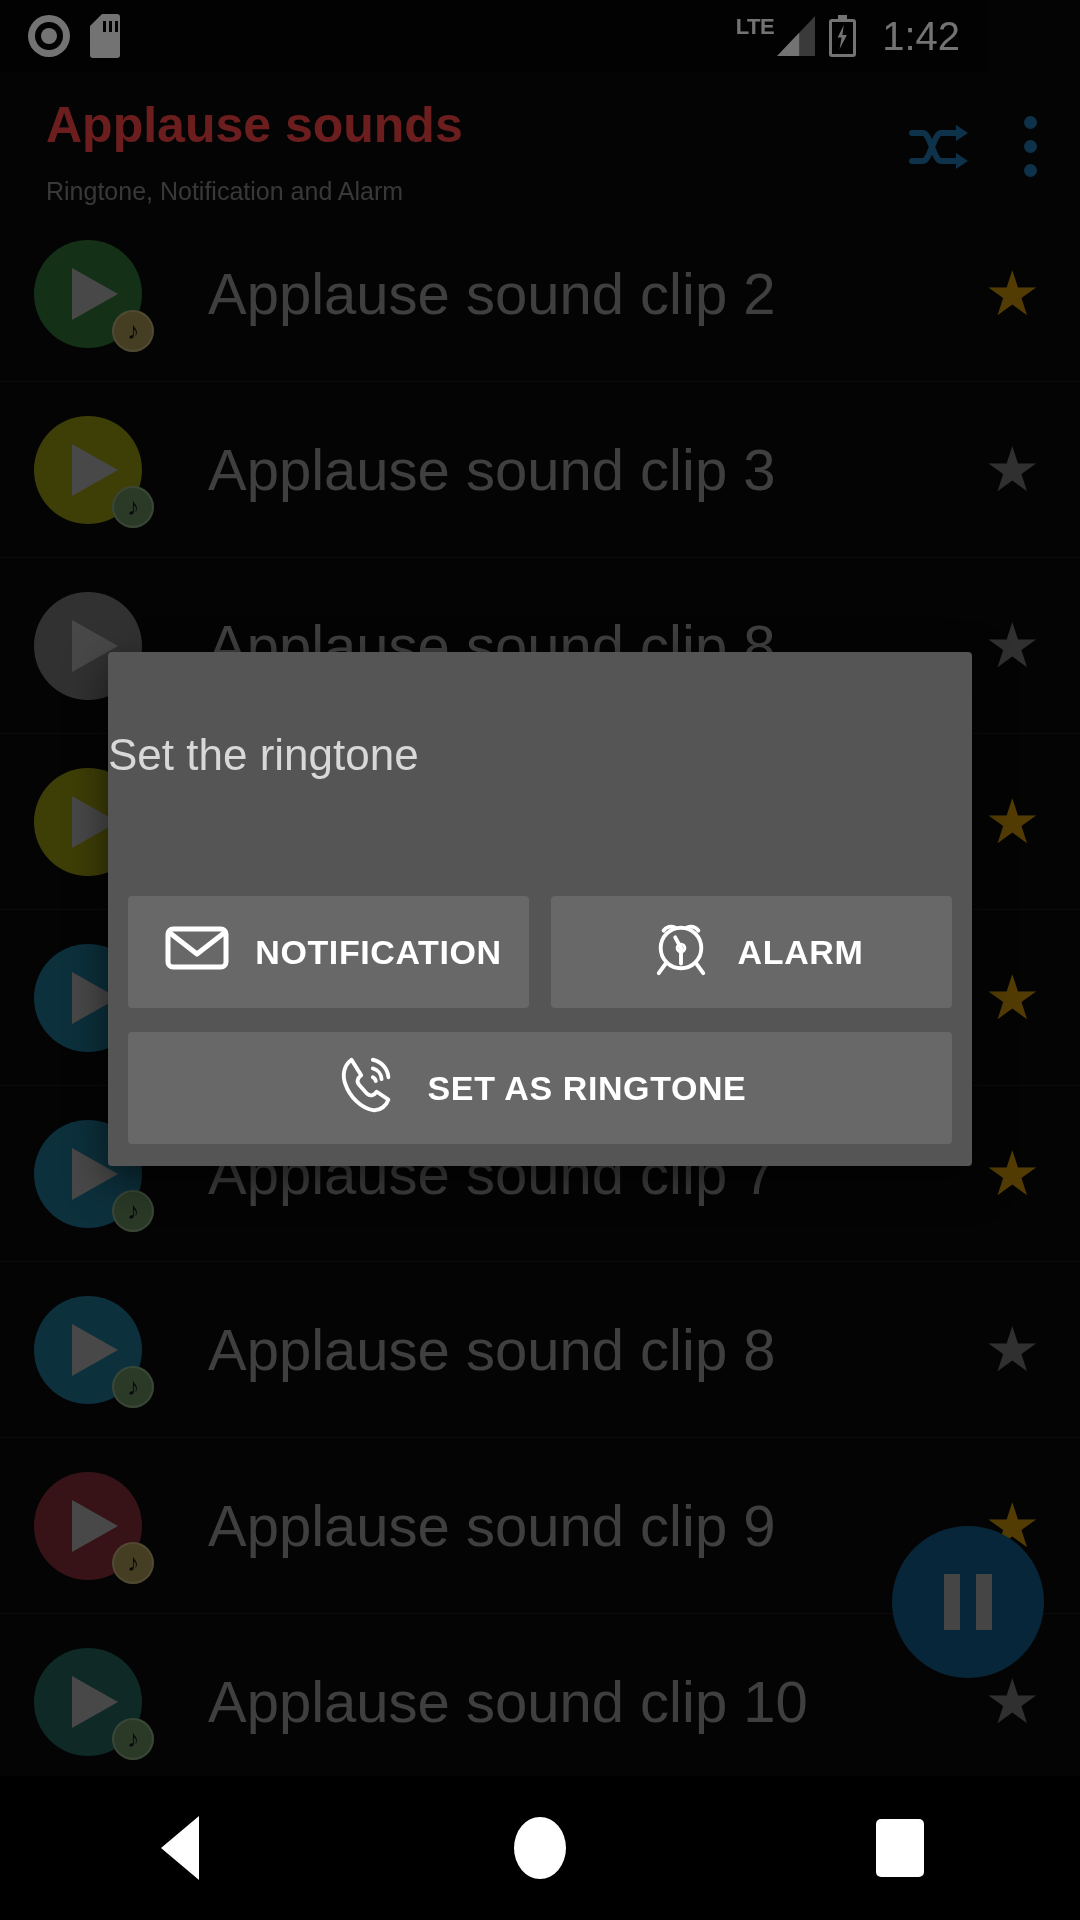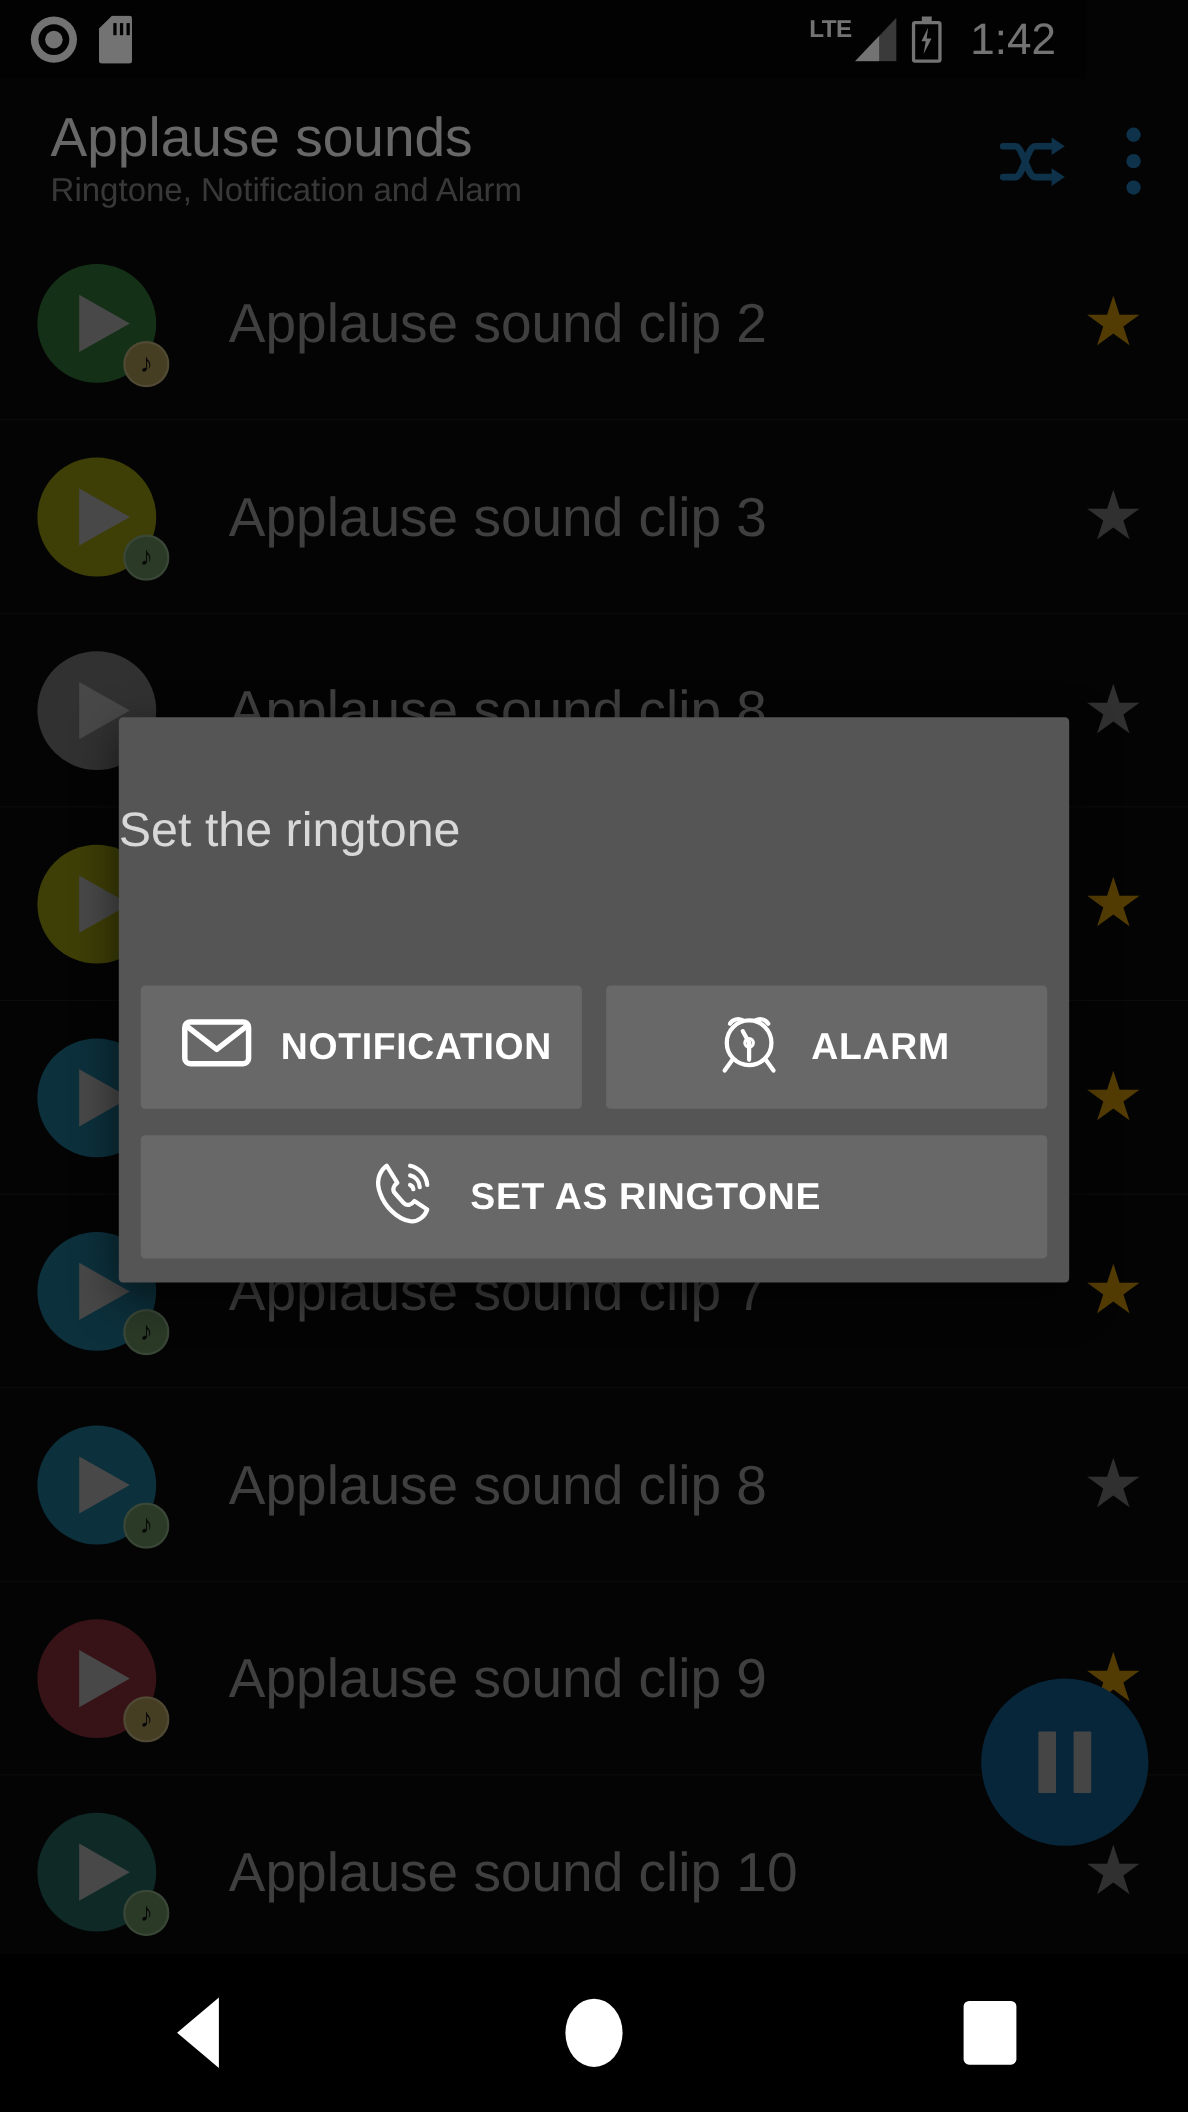--- a/index.html
+++ b/index.html
@@ -83,25 +83,25 @@
   }
 
   
   #app-bar {
     position:absolute; top:72px; left:0; width:1080px; height:134px;
     display:flex; align-items:flex-start; padding:28px 36px 0 46px;
     z-index:4;
   }
   #title-block { display:flex; flex-direction:column; }
   #app-title {
-    color:#e5e5e5; font-size:50px; font-weight:400; line-height:1.02;
+    color:#ef4444; font-size:50px; font-weight:700; line-height:1.02;
     letter-spacing:0px;
   }
   #app-subtitle {
-    color:#7d7d7d; font-size:30px; font-weight:400; margin-top:6px;
+    color:#7d7d7d; font-size:25px; font-weight:400; margin-top:26px;
     letter-spacing:0px;
   }
   #appbar-actions {
     margin-left:auto; display:flex; align-items:center; gap:46px;
     padding-top:12px;
   }
   .shuffle-icon { width:62px; height:52px; }
   .overflow-icon {
     width:14px; display:flex; flex-direction:column; gap:11px;
     align-items:center; padding:4px 14px;
@@ -135,21 +135,21 @@
     border-bottom:26px solid transparent;
   }
   .thumb .badge {
     position:absolute; right:-12px; bottom:-4px;
     width:42px; height:42px; border-radius:50%;
     border:2px solid rgba(255,255,255,0.22);
     display:flex; align-items:center; justify-content:center;
     font-size:24px; color:#121212; line-height:1;
   }
   .row-title {
-    color:#8c8c8c; font-size:50px; font-weight:400;
+    color:#8c8c8c; font-size:58px; font-weight:400;
     margin-left:66px; letter-spacing:0px; white-space:nowrap;
   }
   .star {
     margin-left:auto; font-size:62px; line-height:1;
   }
   .star.on  { color:#b8860b; }
   .star.off { color:#6a6a6a; }
 
   
   #fab {

